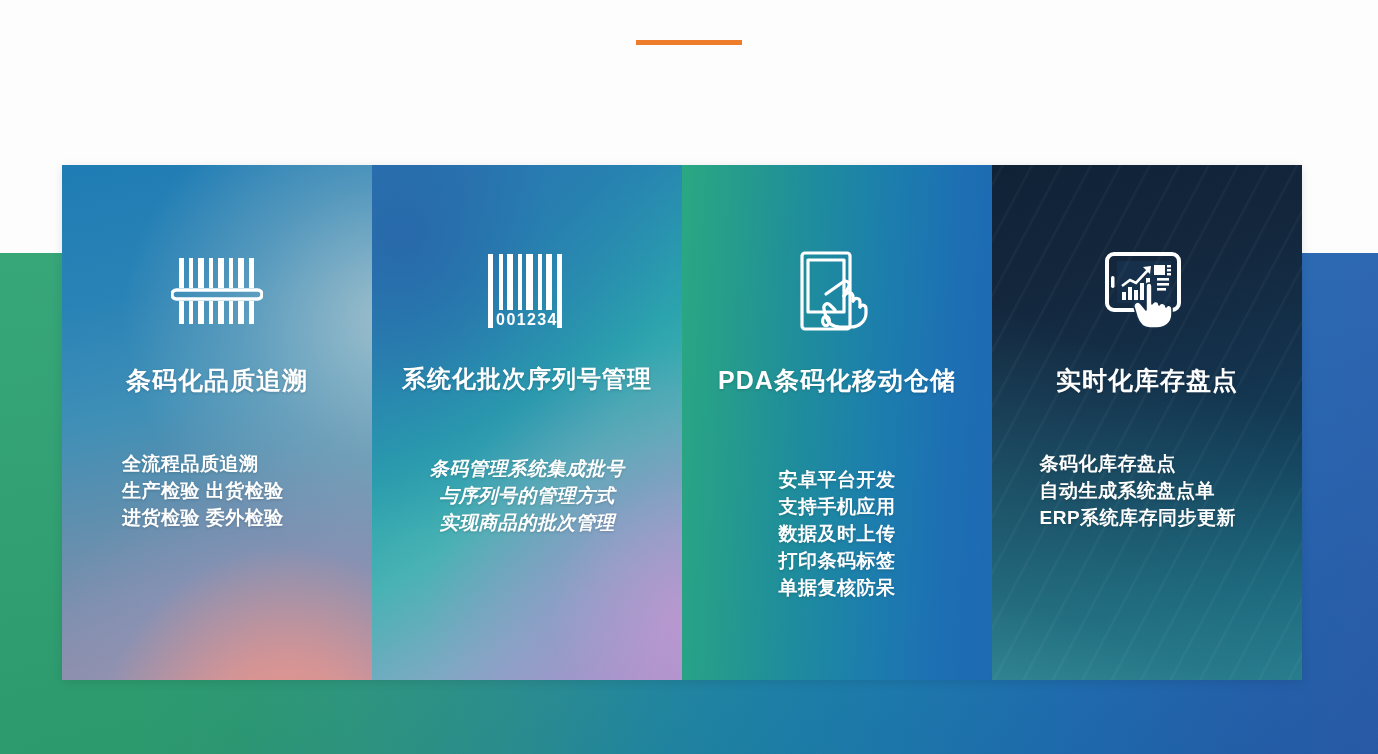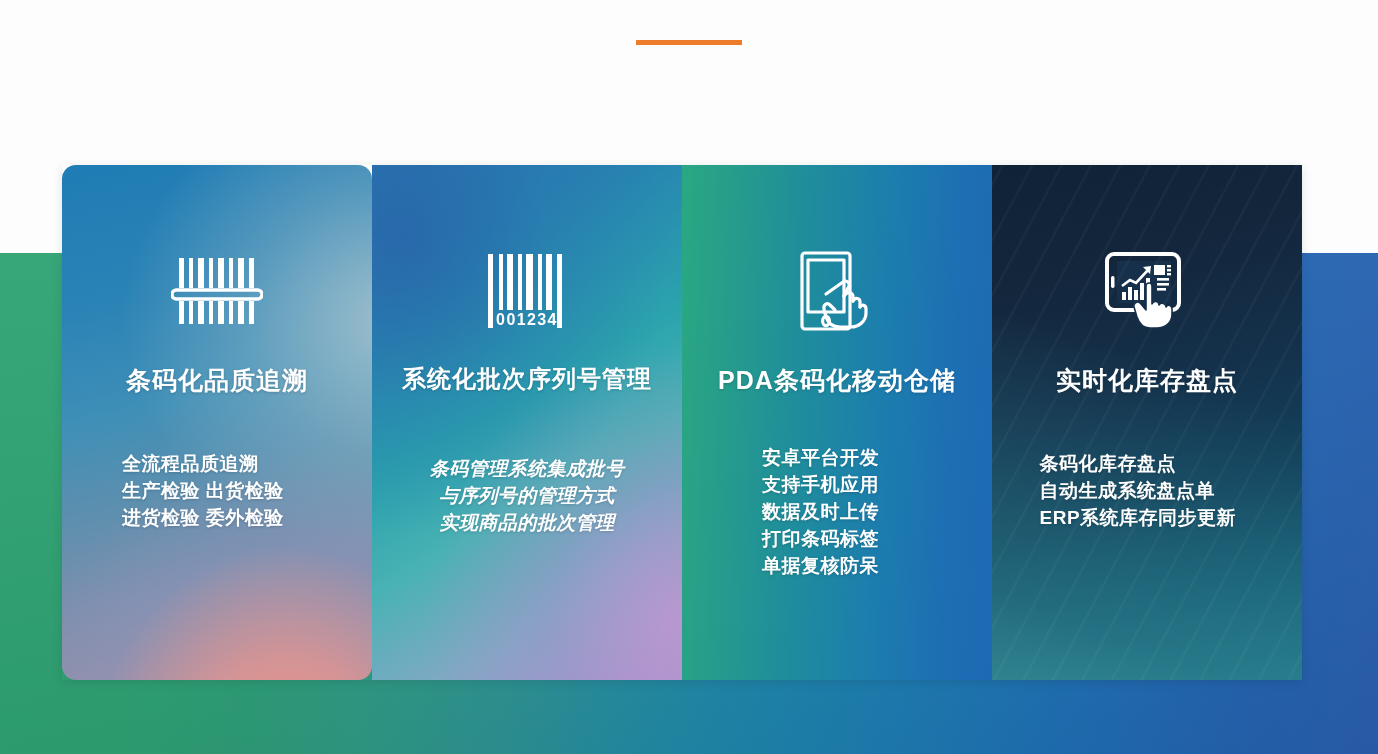--- a/index.html
+++ b/index.html
@@ -85,21 +85,20 @@
     align-items:center;
     color:#ffffff;
   }
 
   
   .card-1 {
     background:
       radial-gradient(120% 85% at 72% 118%, rgba(247,150,120,0.95) 0%, rgba(236,150,142,0.72) 26%, rgba(150,150,190,0.30) 52%, rgba(70,130,175,0.0) 74%),
       radial-gradient(130% 70% at 108% 30%, rgba(168,196,206,0.92) 0%, rgba(140,180,198,0.45) 38%, rgba(60,130,175,0) 68%),
       linear-gradient(168deg,#1f7cb4 0%,#2a83b6 25%,#3f8fb7 45%,#5f8fae 62%,#7f8fae 78%,#9b8fa8 100%);
-    border-radius: 14px;
   }
   .card-2 {
     background:
       radial-gradient(125% 80% at 100% 88%, rgba(192,150,208,0.80) 0%, rgba(160,145,200,0.42) 34%, rgba(70,150,175,0) 66%),
       radial-gradient(120% 80% at 10% 14%, rgba(40,104,170,0.95) 0%, rgba(40,120,175,0.40) 40%, rgba(44,160,170,0) 72%),
       linear-gradient(150deg,#2a6fb2 0%,#2784b1 22%,#2ba3ad 46%,#49b2b4 62%,#7fa9c4 80%,#b093cf 100%);
   }
   .card-3 {
     background:linear-gradient(93deg,#2aa882 0%,#259b8d 18%,#1f8d9c 38%,#1c7ead 62%,#1d6fb3 84%,#1e69b3 100%);
   }
@@ -142,21 +141,21 @@
     font-size:19px;
     font-weight:bold;
     line-height:1.42;
     letter-spacing:0.5px;
     text-shadow:0 1px 3px rgba(0,0,0,0.18);
   }
   .card-body.center { text-align:center; width:240px;font-style:italic; }
   .card-body.left   { text-align:left; }
   .card-2 .card-title { font-size:24px; }
   .card-2 .card-body  { margin-top:62px; width:248px; }
-  .card-3 .card-body  { width:150px; margin-top:50px; text-align:left; }
+  .card-3 .card-body  { width:150px; margin-top:72px; text-align:center; }
   .card-4 .card-body  { width:215px; margin-top:56px; text-align:left; }
   .card-1 .card-body  { width:190px; margin-top:56px; text-align:left; }
 
   .card-body .line { display:block; }
 
   
   svg { display:block; }
 </style>
 </head>
 <body>

